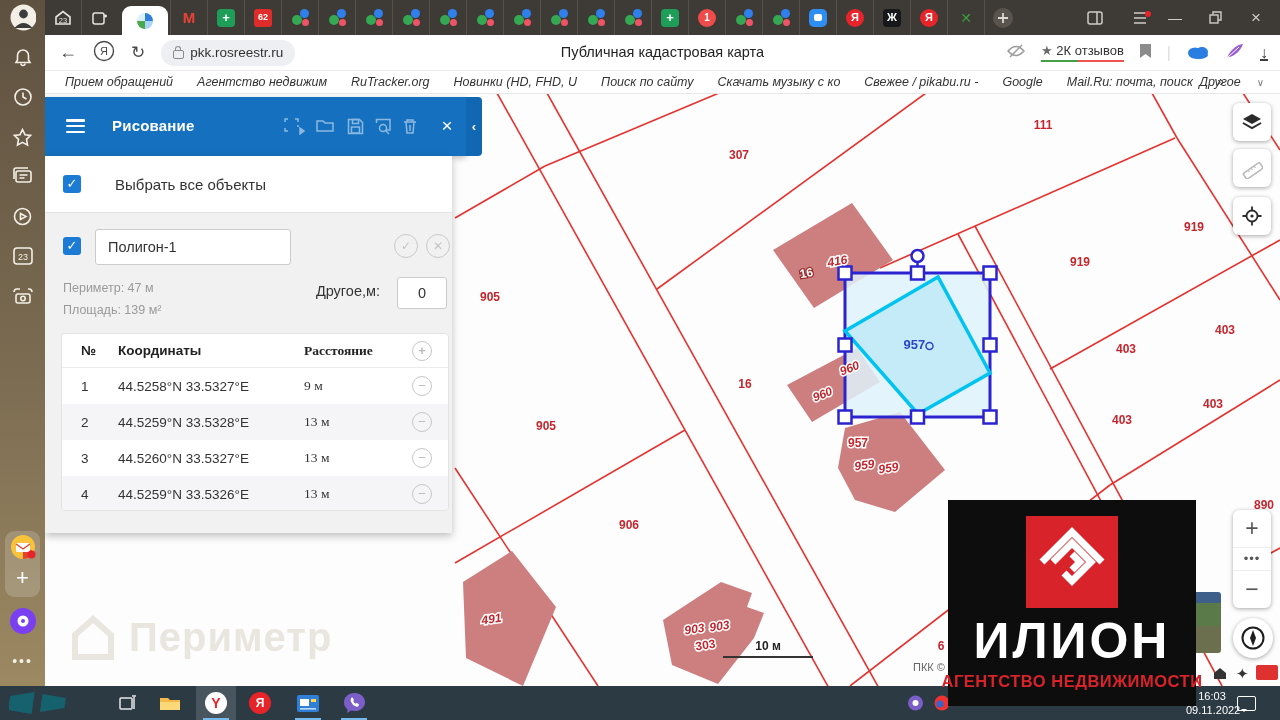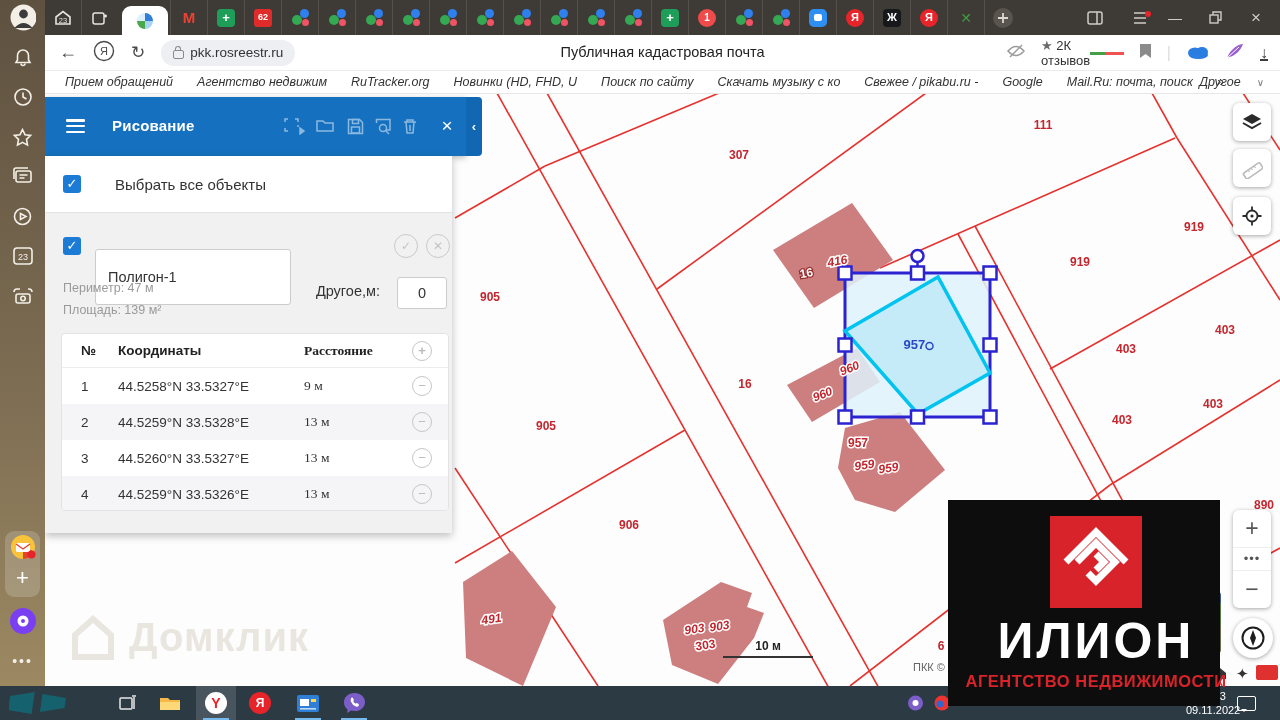--- a/index.html
+++ b/index.html
@@ -31,21 +31,21 @@
   .dots i{position:absolute;border-radius:50%;}
   .tb-ctrl{position:absolute;top:0;height:35px;display:flex;align-items:center;justify-content:center;color:#cfcbc6;font-size:14px;width:30px;}
   
   #addressbar{left:45px;top:35px;width:1235px;height:35px;background:#fff;border-bottom:1px solid #ebebeb;z-index:20;}
   .ab-left{position:absolute;left:14px;top:0;height:35px;display:flex;align-items:center;gap:16px;color:#4a4a4a;font-size:16px;}
   .url-pill{display:flex;align-items:center;gap:6px;background:#edeff2;border-radius:14px;height:26px;padding:0 12px;color:#333;font-size:13.5px;}
   .lock{width:9px;height:7px;border:1.5px solid #8a8a8a;border-radius:2px;position:relative;margin-top:3px;}
   .lock:before{content:"";position:absolute;left:1px;top:-5px;width:4px;height:4px;border:1.5px solid #8a8a8a;border-bottom:none;border-radius:4px 4px 0 0;}
   #page-title{position:absolute;left:300px;right:300px;top:0;height:35px;line-height:35px;text-align:center;font-size:14.5px;color:#222;}
   .ab-right{position:absolute;right:12px;top:0;height:35px;display:flex;align-items:center;gap:15px;color:#555;}
-  .reviews{display:flex;align-items:center;font-size:13px;color:#333;}
+  .reviews{display:flex;flex-direction:column;align-items:center;font-size:13px;color:#333;}
   .reviews .bar{width:100%;height:2.5px;margin-top:2px;background:linear-gradient(90deg,#43a047 0 45%,#ef5350 45% 100%);}
   
   #bmbar{left:45px;top:71px;width:1235px;height:22px;background:#fff;border-bottom:1px solid #e7e7e7;z-index:20;font-style:italic;}
   #bm-items{position:absolute;left:20px;top:0;height:22px;display:flex;gap:24px;align-items:center;font-size:12.5px;color:#333;white-space:nowrap;}
   #bm-more{position:absolute;right:16px;top:0;height:22px;display:flex;align-items:center;font-size:12.5px;color:#333;gap:16px;}
   
   #content{left:45px;top:93px;width:1235px;height:593px;background:#fdfdfe;z-index:10;overflow:hidden;}
   #map-svg text{font-family:"Liberation Sans",sans-serif;}
   .mapbtn{position:absolute;width:38px;height:38px;background:#fff;border-radius:6px;box-shadow:0 1px 4px rgba(0,0,0,.35);display:flex;align-items:center;justify-content:center;}
   #zoomcard{position:absolute;left:1188px;top:417px;width:38px;background:#fff;border-radius:6px;box-shadow:0 1px 4px rgba(0,0,0,.35);display:flex;flex-direction:column;align-items:center;}
@@ -58,35 +58,35 @@
   #panel-hdr{position:absolute;left:0;top:0;width:421px;height:59px;background:#1571bf;color:#fff;box-shadow:0 2px 6px rgba(0,0,0,.25);}
   #panel-tab{position:absolute;left:421px;top:0;width:16px;height:59px;background:#1167b2;border-radius:0 4px 4px 0;color:#fff;display:flex;align-items:center;justify-content:center;font-size:13px;font-weight:bold;}
   .burger{position:absolute;left:21px;top:22px;width:19px;height:14px;display:flex;flex-direction:column;justify-content:space-between;}
   .burger i{height:2.5px;background:#fff;border-radius:1px;}
   #panel-title{position:absolute;left:67px;top:20px;font-size:15px;font-weight:bold;letter-spacing:.2px;}
   .hico{position:absolute;top:17px;width:24px;height:24px;opacity:.5;display:flex;align-items:center;justify-content:center;}
   #panel-body{position:absolute;left:0;top:59px;width:407px;height:377px;background:#f1f1f1;box-shadow:0 3px 8px rgba(0,0,0,.25);}
   #row-selectall{position:absolute;left:0;top:0;width:407px;height:56px;background:#fff;border-bottom:1px solid #e3e3e3;}
   .chk{position:absolute;width:18px;height:18px;background:#1c7bd4;border-radius:3px;color:#fff;font-size:13px;line-height:18px;text-align:center;font-weight:bold;}
   .circ-ic{position:absolute;width:22px;height:22px;border:1.5px solid #c9c9c9;border-radius:50%;color:#c3c3c3;font-size:12px;display:flex;align-items:center;justify-content:center;}
-  #poly-input{position:absolute;left:50px;top:73px;width:170px;height:30px;border:1px solid #ccc;border-radius:3px;background:#fff;font-size:14.5px;color:#333;padding:12px 12px;font-family:inherit;margin-top:20px;}
+  #poly-input{position:absolute;left:50px;top:73px;width:170px;height:30px;border:1px solid #ccc;border-radius:3px;background:#fff;font-size:14.5px;color:#333;padding:2px 12px;font-family:inherit;}
   .meta{position:absolute;left:18px;font-size:12.5px;color:#9a9a9a;}
   #buffer-label{position:absolute;left:230px;top:127px;width:105px;text-align:right;font-size:14.5px;color:#333;}
   #buffer-input{position:absolute;left:352px;top:121px;width:44px;height:28px;border:1px solid #ccc;border-radius:3px;text-align:center;font-size:14.5px;color:#333;font-family:inherit;}
   #coord-card{position:absolute;left:16px;top:177px;width:388px;height:178px;background:#fff;border:1px solid #e3e3e3;border-radius:4px;box-sizing:border-box;overflow:hidden;}
   .trow{display:flex;align-items:center;height:36px;font-size:13.5px;color:#333;}
   .trow.head{height:33px;font-weight:bold;color:#222;border-bottom:1px solid #ececec;}
   .trow:nth-child(even):not(.head){background:#f5f5f7;}
   .c-num{width:37px;padding-left:19px;box-sizing:content-box;}
   .c-coord{width:186px;}
   .c-dist{width:92px;font-family:Liberation Serif, serif;}
   .c-act{flex:1;display:flex;justify-content:center;}
   .pm{width:18px;height:18px;border:1.5px solid #c6c6c6;border-radius:50%;color:#b9b9b9;font-size:13px;line-height:17px;text-align:center;}
   
-  #ilion{left:948px;top:500px;width:248px;height:206px;background:#0d0d0d;z-index:40;display:flex;flex-direction:column;align-items:center;padding-left:24px;}
+  #ilion{left:948px;top:500px;width:248px;height:206px;background:#0d0d0d;z-index:40;display:flex;flex-direction:column;align-items:center;}
   #ilion-title{color:#fff;font-size:50px;font-weight:bold;letter-spacing:3px;line-height:1;margin-top:8px;}
   #ilion-sub{color:#d8232a;font-size:16.5px;font-weight:bold;letter-spacing:.5px;margin-top:6px;white-space:nowrap;}
   
   #taskbar{left:0;top:686px;width:1280px;height:34px;background:#2c3a44;z-index:35;}
   .tb-ic{position:absolute;top:0;width:40px;height:34px;display:flex;align-items:center;justify-content:center;}
   .tb-ic.active{background:rgba(255,255,255,.14);}
   .tb-ic.uline:after{content:"";position:absolute;left:7px;right:7px;bottom:0;height:2.5px;background:#76b9ed;}
   .circle-ic{width:22px;height:22px;border-radius:50%;display:flex;align-items:center;justify-content:center;font-weight:bold;}
   #clock{position:absolute;left:1186px;top:3px;width:52px;text-align:center;color:#fff;font-size:11px;line-height:14px;}
   .bubble{position:relative;width:17px;height:13px;border:1.5px solid #fff;border-radius:2px;}
@@ -346,21 +346,21 @@
             <circle cx="11" cy="11" r="9.5"></circle>
             <text x="11" y="15" text-anchor="middle" font-size="11" fill="#4a4a4a" stroke="none" font-family="Liberation Sans">Я</text>
           </svg>
       </span>
       <span style="font-size:17px">↻</span>
       <span class="url-pill">
         <span class="lock"></span>
         <span>pkk.rosreestr.ru</span>
       </span>
     </div>
-    <div id="page-title">Публичная кадастровая почта</div>
+    <div id="page-title">Публичная кадастровая карта</div>
     <div class="ab-right">
       <span>
         <svg width="20" height="16" fill="none" stroke="#9a9a9a" stroke-width="1.5">
             <path d="M2 8 q8-9 16 0 q-8 9 -16 0z"></path>
             <path d="M4 14 L16 2"></path>
           </svg>
       </span>
       <span class="reviews">
         <span><span style="color:#6a6a6a">★ </span><span>2К отзывов</span></span>
         <span class="bar"></span>
@@ -471,21 +471,21 @@
         <text x="675" y="537" font-size="12" font-weight="bold" text-anchor="middle" transform="rotate(-8 675 537)" fill="#c4262d" font-style="italic" stroke="#fff" stroke-width="3" paint-order="stroke">903</text>
         <text x="661" y="556" font-size="12" font-weight="bold" text-anchor="middle" transform="rotate(-8 661 556)" fill="#c4262d" stroke="#fff" stroke-width="3" paint-order="stroke">303</text>
       </svg>
 
     
     <div class="abs watermark" style="left:22px;top:518px">
       <svg width="52" height="52" fill="none" stroke="#e9e6df" stroke-width="6">
           <path d="M8 24 L26 8 L44 24 V46 H8z"></path>
           <circle cx="33" cy="33" r="6" fill="#fdfdfe" stroke="none"></circle>
         </svg>
-      <span>Домклик</span>
+      <span>Периметр</span>
     </div>
 
     
     <div class="abs scalebar" style="left:678px;top:546px">
       <span>10 м</span>
       <div class="ln"></div>
     </div>
     <div class="abs" style="left:868px;top:568px;font-size:11px;color:#666">ПКК ©</div>
 
     

